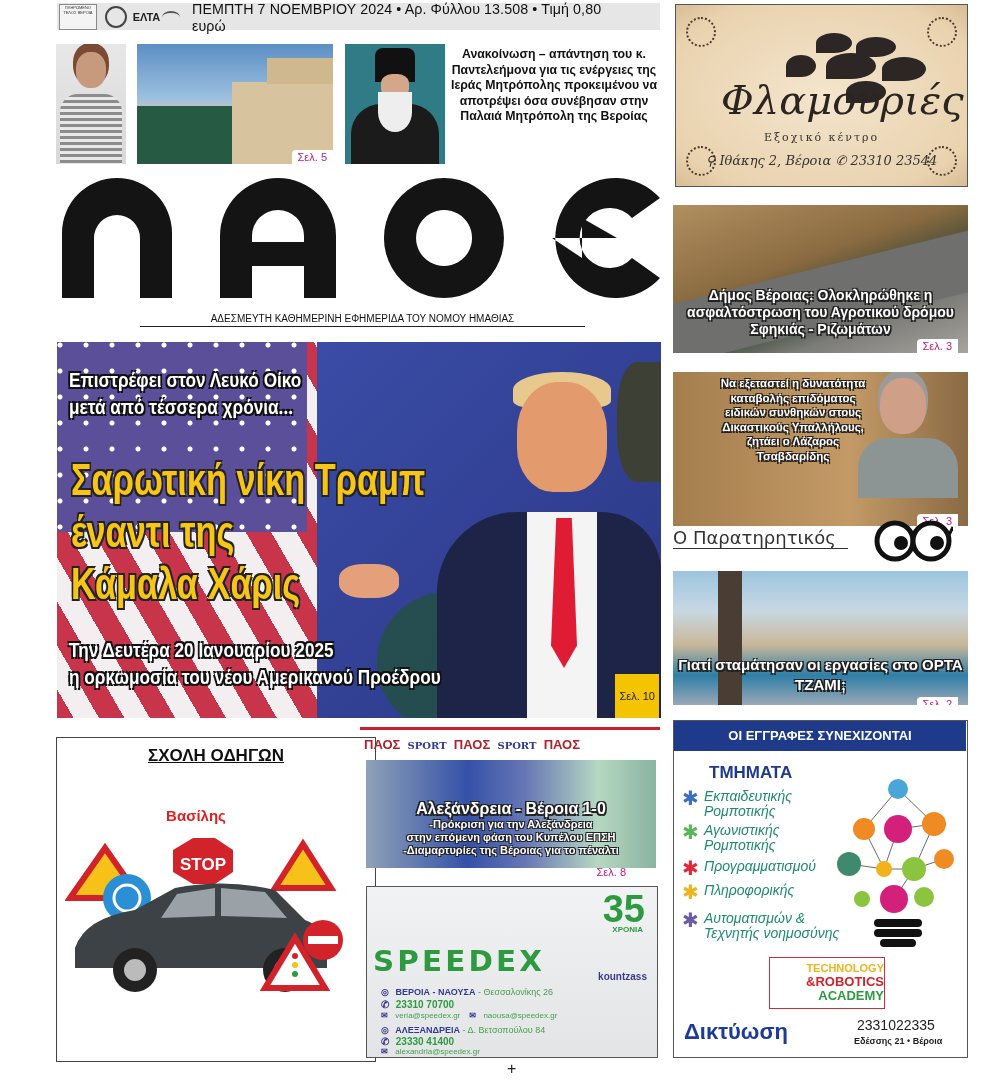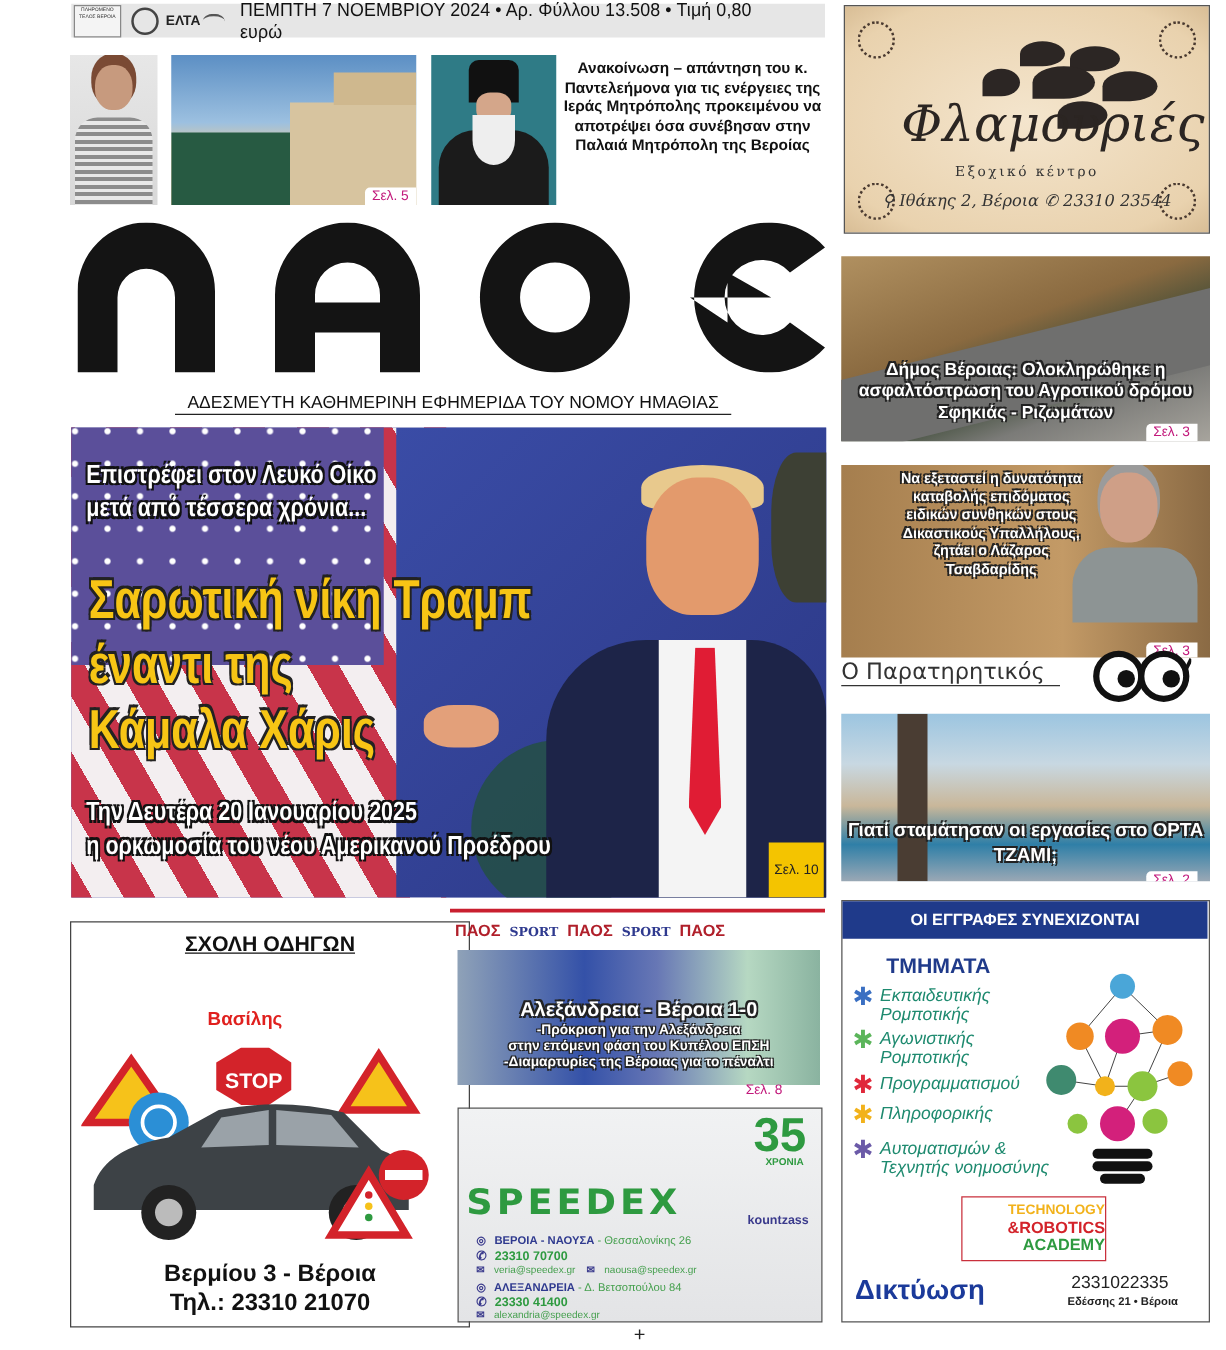--- a/index.html
+++ b/index.html
@@ -24,21 +24,21 @@
   #ph-priest{left:345px;top:44px;width:100px;height:120px;background:#2f7b86;}
   #ph-priest .hat{position:absolute;left:30px;top:4px;width:40px;height:34px;background:#111;border-radius:8px 8px 0 0;}
   #ph-priest .face{position:absolute;left:36px;top:30px;width:28px;height:24px;background:#d4a68a;border-radius:40%;}
   #ph-priest .beard{position:absolute;left:33px;top:48px;width:34px;height:40px;background:#eee;border-radius:0 0 50% 50%;}
   #ph-priest .robe{position:absolute;left:6px;top:60px;width:88px;height:60px;background:#1b1b1b;border-radius:30px 30px 0 0;}
   .pagetag{position:absolute;background:#fff;color:#c2187b;font-size:11px;padding:1px 6px;border-radius:4px 0 0 0;}
   #church-tag{right:0;bottom:0;}
   #top-story{left:448px;top:47px;width:212px;font-weight:bold;font-size:12.3px;line-height:15.6px;text-align:center;}
   
   #masthead{left:62px;top:178px;width:598px;height:120px;display:flex;justify-content:space-between;align-items:center;}
-  #tagline{left:140px;top:313px;width:445px;text-align:center;font-size:14px;border-bottom:1.5px solid #222;padding-bottom:2px;color:#111;}
+  #tagline{left:140px;top:313px;width:445px;text-align:center;font-size:10px;border-bottom:1.5px solid #222;padding-bottom:2px;color:#111;}
   
   #hero{left:57px;top:342px;width:604px;height:376px;overflow:hidden;background:#3f4ea0;}
   #hero .flag{position:absolute;left:-40px;top:-20px;width:340px;height:430px;background:repeating-linear-gradient(60deg,#c8344a 0 22px,#f3eef0 22px 44px);}
   #hero .stars{position:absolute;left:-10px;top:-10px;width:260px;height:200px;background:radial-gradient(circle,#fff 2px,transparent 3px) 0 0/26px 26px,#5b4f9a;}
   #hero .bgflag{position:absolute;left:260px;top:0;width:344px;height:376px;background:linear-gradient(135deg,#3a4ca6,#2b3784);}
   #hero .seal-green{position:absolute;left:320px;top:250px;width:140px;height:140px;border-radius:50%;background:#23503f;opacity:0.8;}
   #hero .suit{position:absolute;left:380px;top:170px;width:224px;height:220px;background:#1d2448;border-radius:80px 60px 0 0;}
   #hero .shirt{position:absolute;left:470px;top:170px;width:70px;height:206px;background:#f4f4f4;}
   #hero .tie{position:absolute;left:494px;top:176px;width:26px;height:150px;background:#e01c34;clip-path:polygon(20% 0,80% 0,100% 85%,50% 100%,0 85%);}
   #hero .face{position:absolute;left:460px;top:40px;width:90px;height:110px;background:#e39a6c;border-radius:45% 45% 40% 40%;}
@@ -270,24 +270,20 @@
         <circle cx="258" cy="102" r="20" fill="#d3232a"></circle>
         <rect x="243" y="98" width="30" height="8" fill="#fff"></rect>
       </g>
     <g>
         <polygon points="200,150 230,100 260,150" fill="#fff" stroke="#d3232a" stroke-width="6"></polygon>
       <circle cx="230" cy="118" r="3" fill="#d3232a"></circle>
         <circle cx="230" cy="127" r="3" fill="#f6c21a"></circle>
         <circle cx="230" cy="136" r="3" fill="#2e9a40"></circle>
       </g>
   </svg>
-  <div id="school-addr">
-    <div>Βερμίου 3 - Βέροια</div>
-    <div>Τηλ.: 23310 21070</div>
-  </div>
 </div>
 
 <div id="sport" class="abs">
   <div class="rule"></div>
   <div id="sport-strip">
     <span>ΠΑΟΣ</span>&nbsp;
     <span class="s">SPORT</span>&nbsp;
     <span>ΠΑΟΣ</span>&nbsp;
     <span class="s">SPORT</span>&nbsp;
     <span>ΠΑΟΣ</span>

